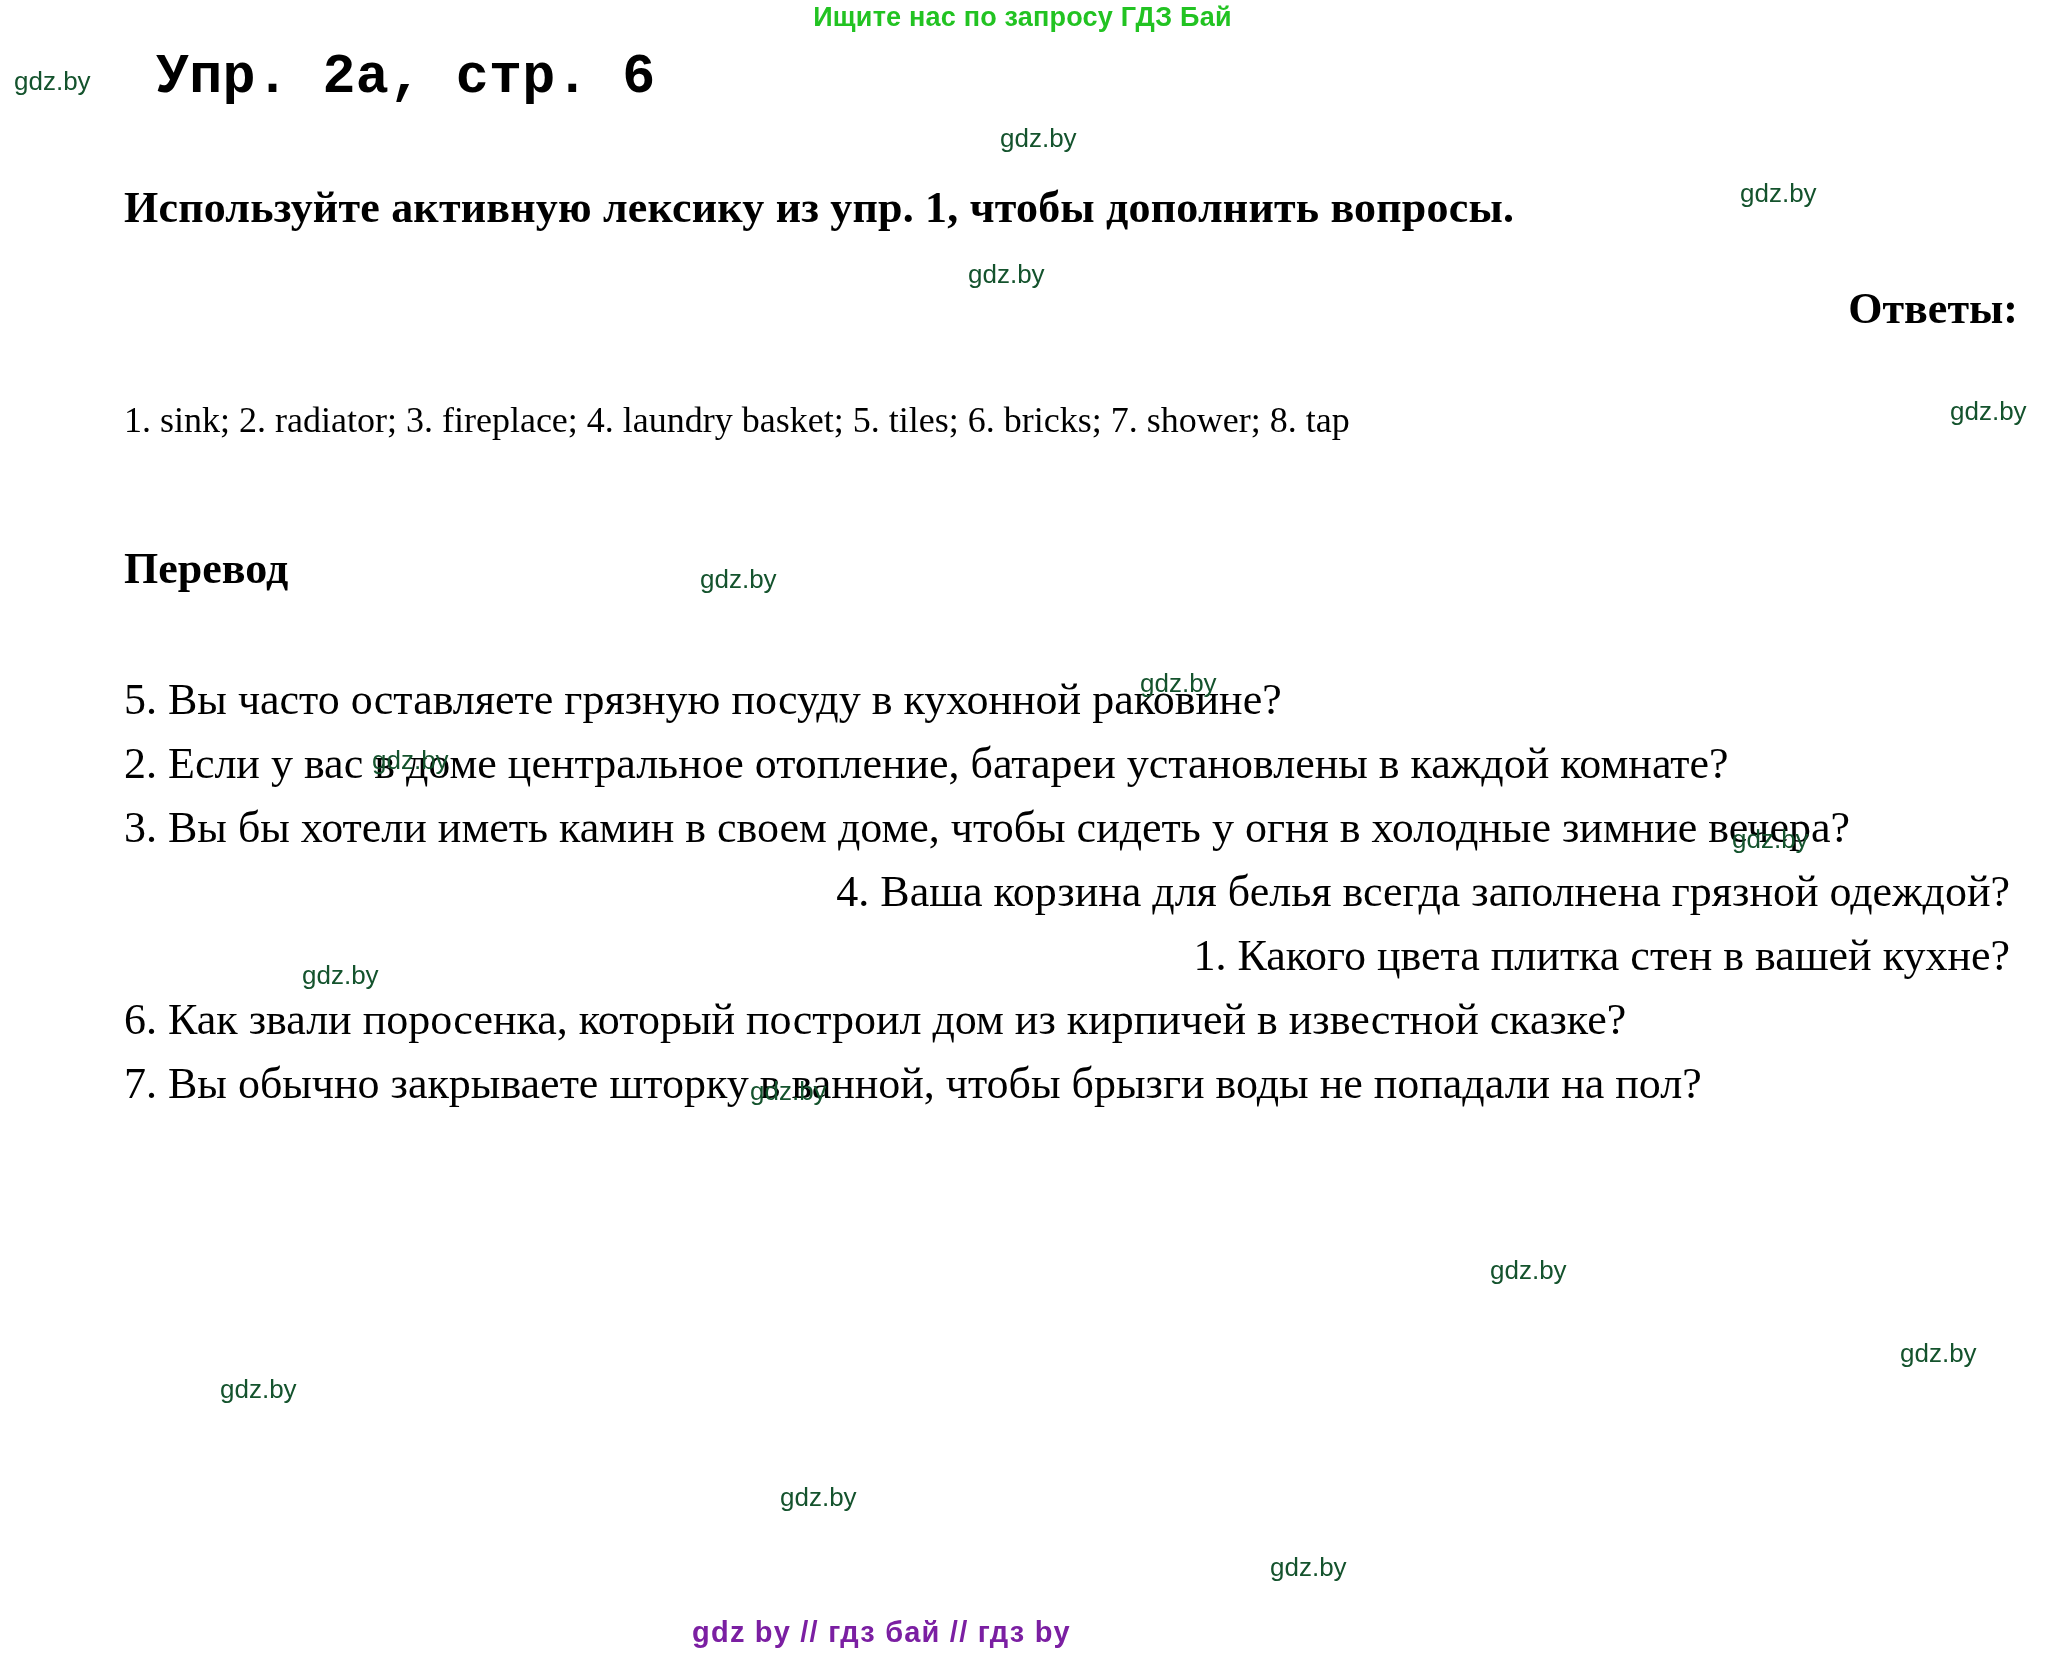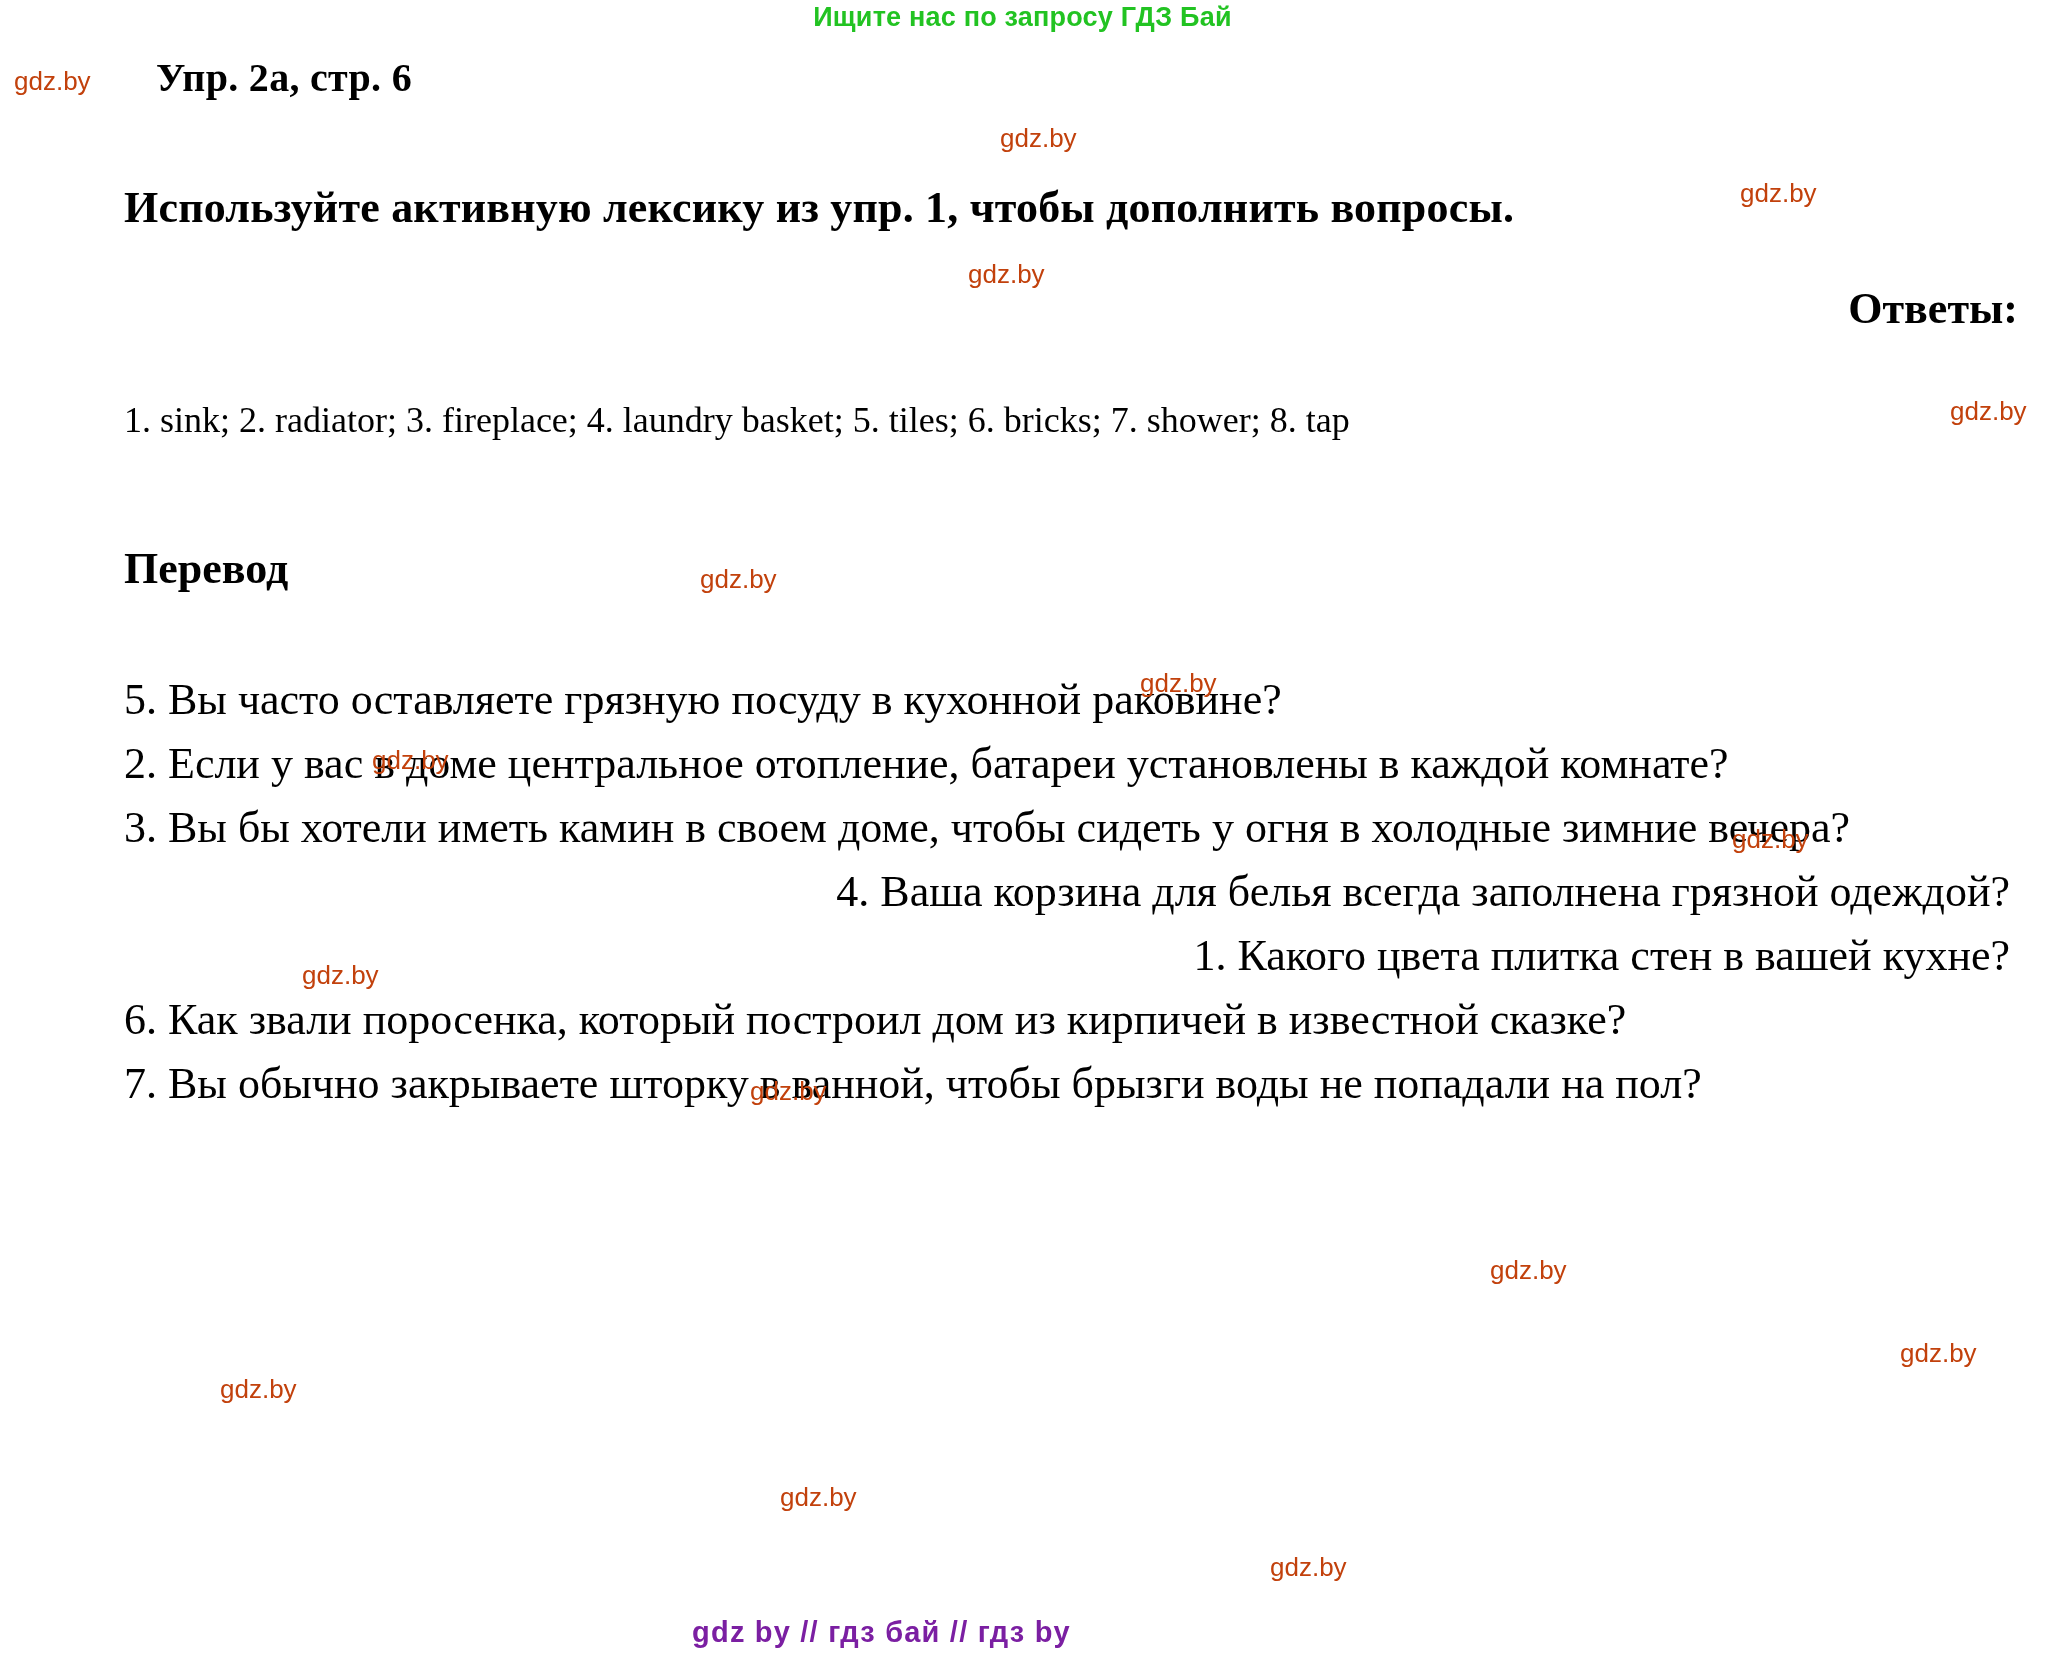--- a/index.html
+++ b/index.html
@@ -38,24 +38,25 @@
   
   .content {
     position: absolute;
     left: 28px;
     top: 52px;
     width: 1990px;
   }
 
   .ex-title {
     font-weight: bold;
-    font-size: 40px;
+    font-size: 55px;
     line-height: 52px;
     margin: 0 0 0 128px;
     letter-spacing: 0.3px;
+    font-family: Liberation Mono, monospace;
   }
 
   .task {
     font-weight: bold;
     font-size: 44px;
     line-height: 52px;
     margin: 78px 0 0 96px;
     letter-spacing: 0.2px;
   }
 
@@ -111,21 +112,21 @@
     font-size: 29px;
     line-height: 36px;
     color: #7b1fa2;
     letter-spacing: 1.2px;
   }
 
   
   .wm {
     position: absolute;
     font-family: "Liberation Sans", "DejaVu Sans", sans-serif;
-    color: #c2410c;
+    color: #14532d;
     white-space: nowrap;
     pointer-events: none;
   }
 </style>
 </head>
 <body>
 
 <div id="page">
 
   <div class="banner" style="color: rgb(34, 195, 34);">Ищите нас по запросу ГДЗ Бай</div>

